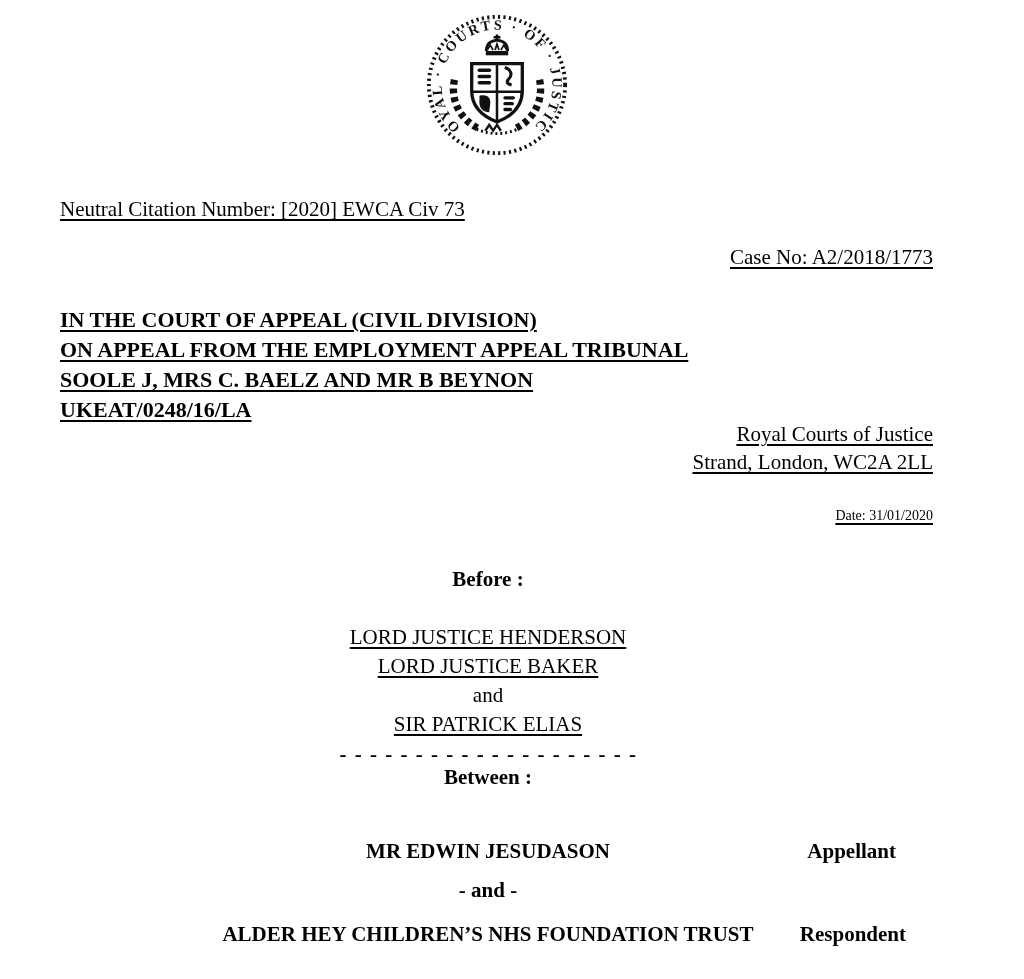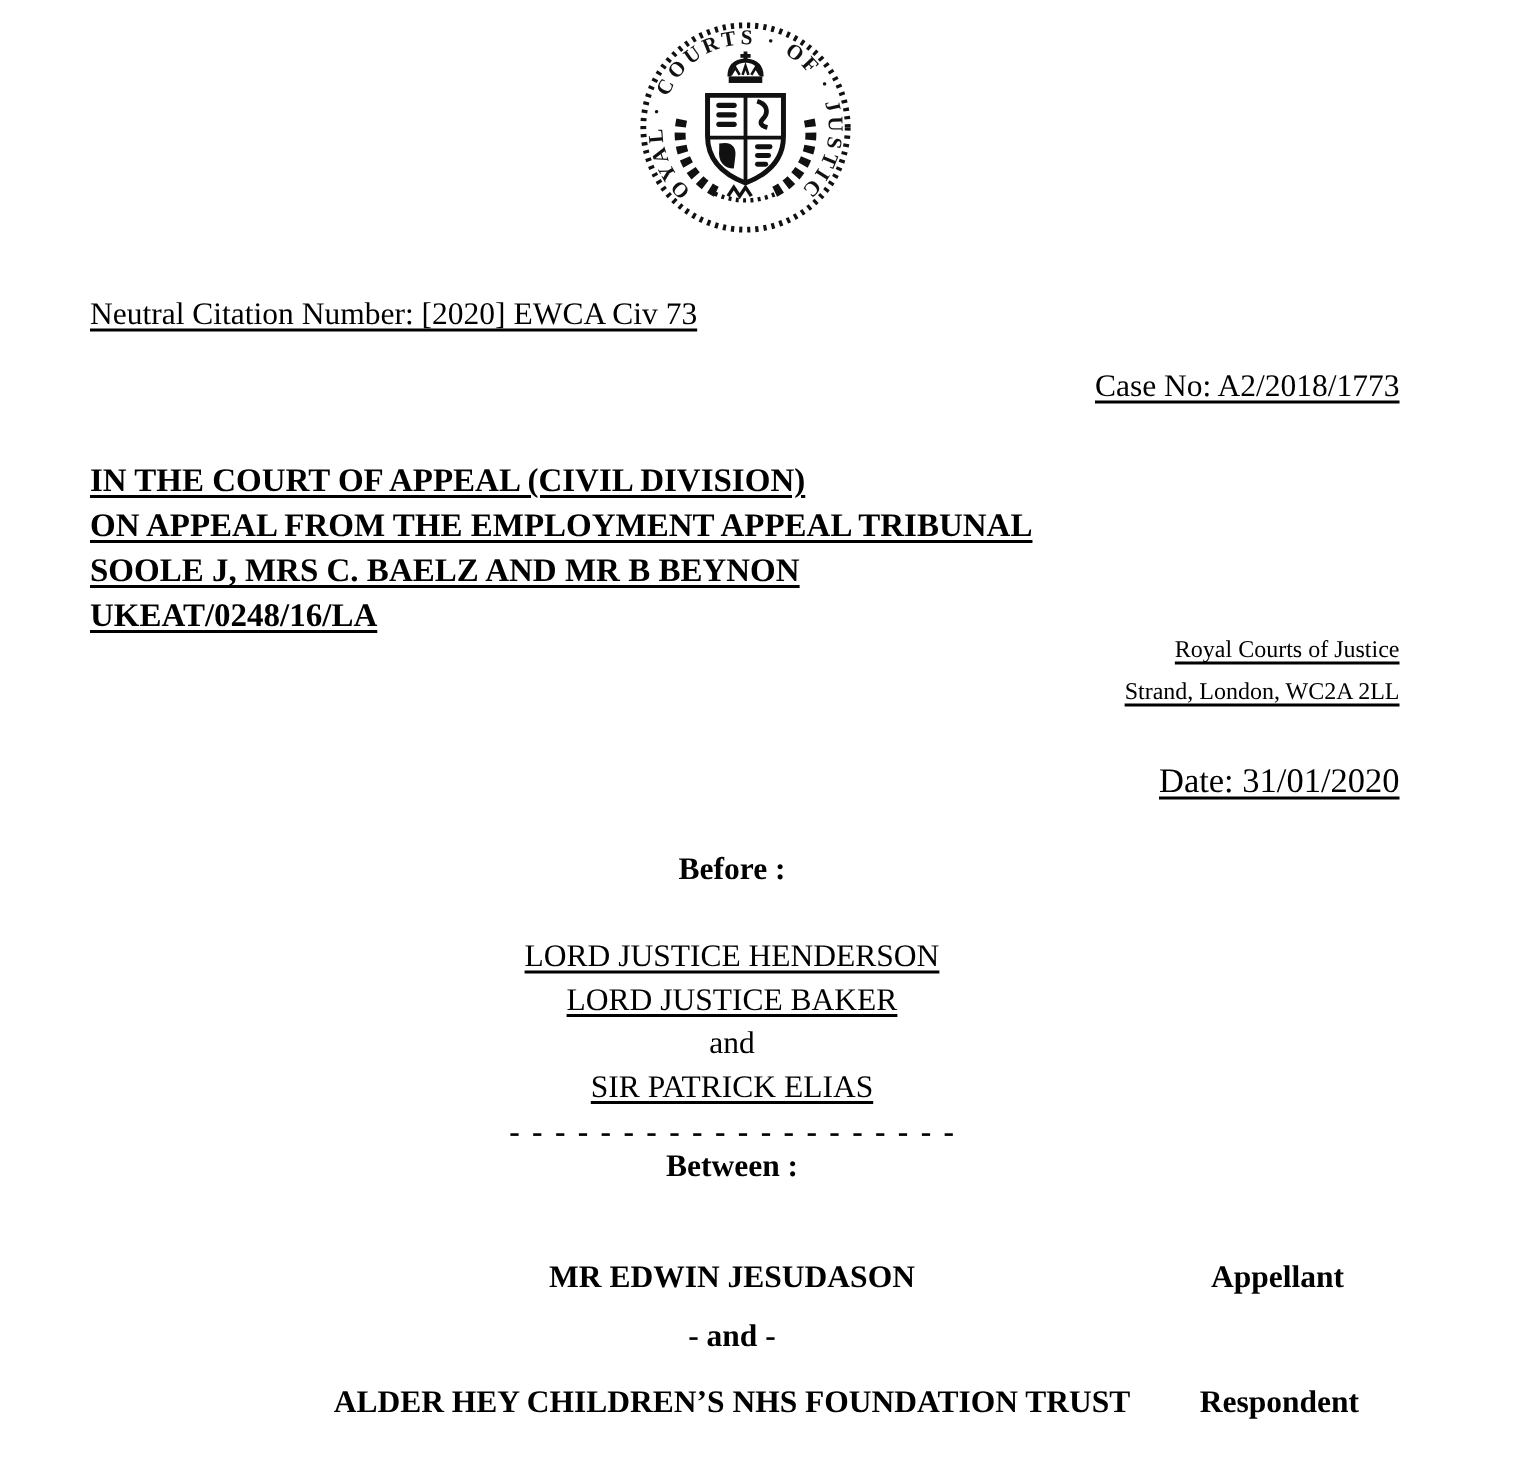--- a/index.html
+++ b/index.html
@@ -21,22 +21,22 @@
   .b { font-weight: normal; }
 
   .crest-wrap { left: 424px; top: 12px; width: 146px; height: 146px; }
 
   .citation { left: 60px; top: 197px; font-size: 21px; }
   .case-no  { right: 91px; top: 245px; font-size: 21px; }
 
   .headings { left: 60px; top: 305px; font-size: 22px; line-height: 30px; font-weight: bold; }
   .headings div { white-space: nowrap; }
 
-  .venue { right: 91px; top: 420px; font-size: 16px; line-height: 28px; text-align: right; }
-  .date-line { right: 91px; top: 508px; font-size: 23px; margin-left: 24px; }
+  .venue { right: 91px; top: 420px; font-size: 21px; line-height: 28px; text-align: right; }
+  .date-line { right: 91px; top: 508px; font-size: 14px; margin-left: 24px; }
 
   .center-col { left: 60px; right: 108px; text-align: center; }
 
   .before-label { top: 567px; font-size: 21px; font-weight: bold; }
   .judges { top: 623px; font-size: 21px; line-height: 29px; }
   .separator { top: 742px; font-size: 21px; font-weight: bold; word-spacing: 2px; letter-spacing: 0.5px; }
   .between-label { top: 765px; font-size: 21px; font-weight: bold; }
 
   .party-row { font-size: 21px; line-height: 26px; }
   .party-row-1 { top: 838px; }

